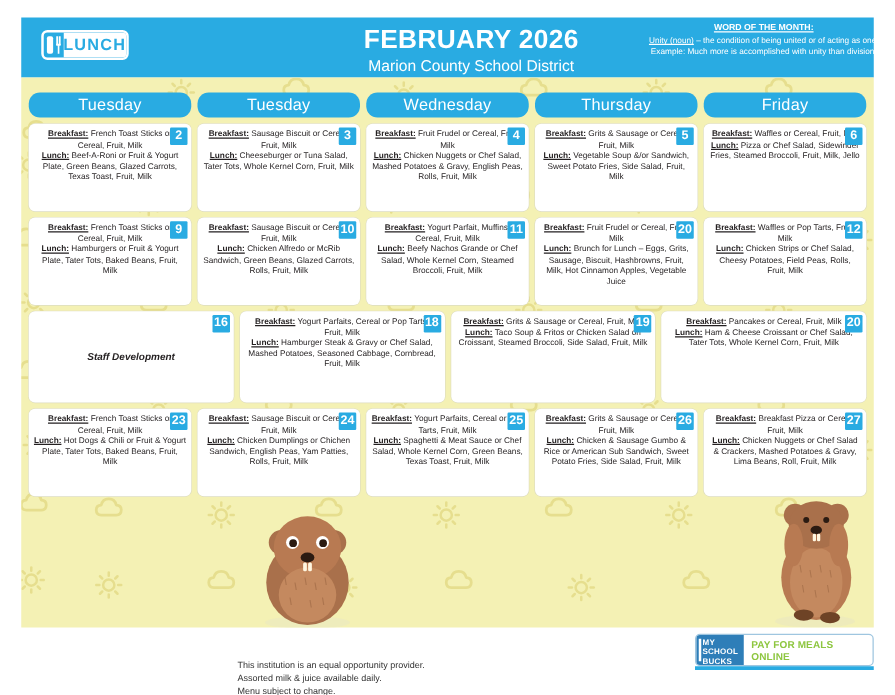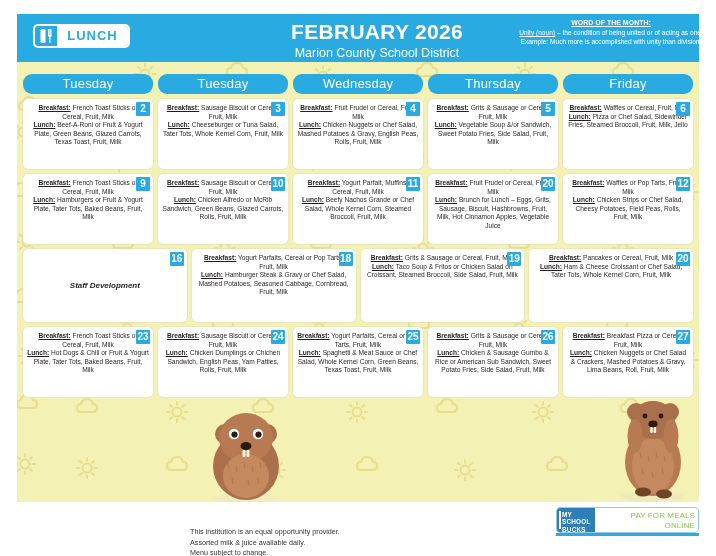--- a/index.html
+++ b/index.html
@@ -20,21 +20,21 @@
     position: absolute;
     left: 17px; top: 14px;
     width: 682px; height: 48px;
     background: #29ABE2;
     display: flex;
     align-items: center;
   }
   .logo-box {
     position: absolute;
     left: 16px; top: 10px;
-    width: 97px; height: 24px;
+    width: 70px; height: 24px;
     border: 2px solid #ffffff;
     border-radius: 5px;
     display: flex;
     align-items: center;
     overflow: hidden;
   }
   .logo-icon-wrap {
     width: 22px; height: 100%;
     display: flex; align-items: center; justify-content: center;
     position: relative;
@@ -211,24 +211,23 @@
     background: #ffffff;
   }
   .msb-right {
     flex: 1;
     padding: 3px 3px 0 6px;
     text-align: left;
   }
   .msb-pay {
     color: #8DC63F;
     font-size: 8px;
-    font-weight: normal;
+    font-weight: bold;
     letter-spacing: 0.1px;
     line-height: 10px;
-    text-align: right;
   }
   .msb-url {
     color: #555555;
     font-size: 6.8px;
     line-height: 10px;
     display: flex;
     align-items: center;
     gap: 2px;
   }
   .msb-dot {

